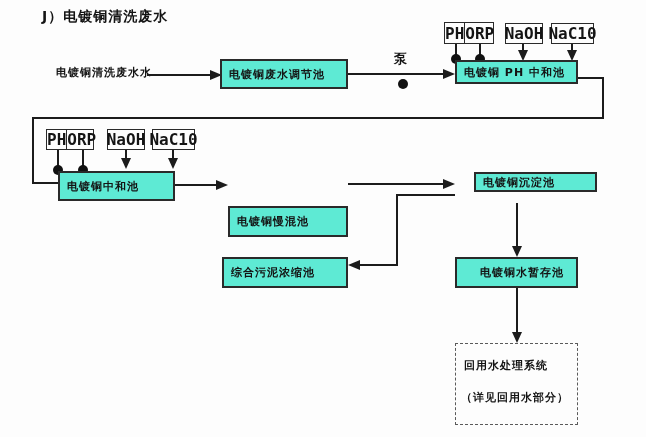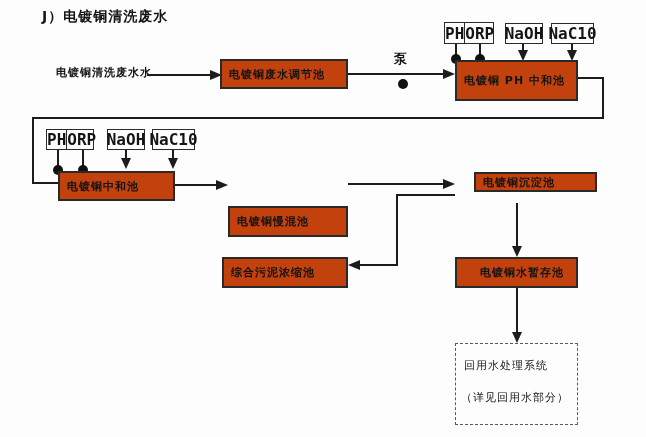--- a/index.html
+++ b/index.html
@@ -11,32 +11,32 @@
     color:#141414;
     overflow:hidden;
   }
   .title{
     position:absolute;
     font-size:14px;font-weight:bold;letter-spacing:1px;
   }
   .flowbox{
     position:absolute;
     border:2px solid #2a2a2a;
-    background:#c2410c;
+    background:#5eead4;
     font-size:11px;font-weight:bold;
     letter-spacing:1px;
     display:flex;align-items:center;
     padding-left:7px;box-sizing:border-box;
     white-space:nowrap;
   }
   .dashedbox{
     position:absolute;
     border:1px dashed #5a5a5a;
     background:#fdfdfd;
-    font-size:11px;font-weight:normal;
+    font-size:11px;font-weight:bold;
     letter-spacing:1px;
     box-sizing:border-box;
   }
   .dashedbox .line1{position:absolute;left:8px;top:14px;white-space:nowrap;}
   .dashedbox .line2{position:absolute;left:5px;top:46px;white-space:nowrap;}
   .chembox{
     position:absolute;
     border:1.5px solid #2a2a2a;
     background:#fdfdfd;
     font-size:16px;font-weight:bold;
@@ -95,21 +95,21 @@
 
   <div class="vline" style="left:455px;top:44px;height:14px;"></div>
   <div class="dot" style="left:451px;top:54px;"></div>
   <div class="vline" style="left:479px;top:44px;height:14px;"></div>
   <div class="dot" style="left:475px;top:54px;"></div>
   <div class="vline" style="left:522px;top:44px;height:8px;"></div>
   <div class="arr down" style="left:518px;top:50px;"></div>
   <div class="vline" style="left:571px;top:44px;height:8px;"></div>
   <div class="arr down" style="left:567px;top:50px;"></div>
 
-  <div class="flowbox" style="left:455px;top:60px;width:123px;height:41px;">
+  <div class="flowbox" style="left:455px;top:60px;width:123px;height:24px;">
     <span>电镀铜 PH 中和池</span>
   </div>
 
   <div class="hline" style="left:578px;top:77px;width:26px;"></div>
   <div class="vline" style="left:602px;top:77px;height:42px;"></div>
   <div class="hline" style="left:32px;top:117px;width:572px;"></div>
   <div class="vline" style="left:32px;top:117px;height:67px;"></div>
   <div class="hline" style="left:32px;top:182px;width:26px;"></div>
 
   <div class="chembox split" style="left:46px;top:129px;width:48px;height:21px;">

